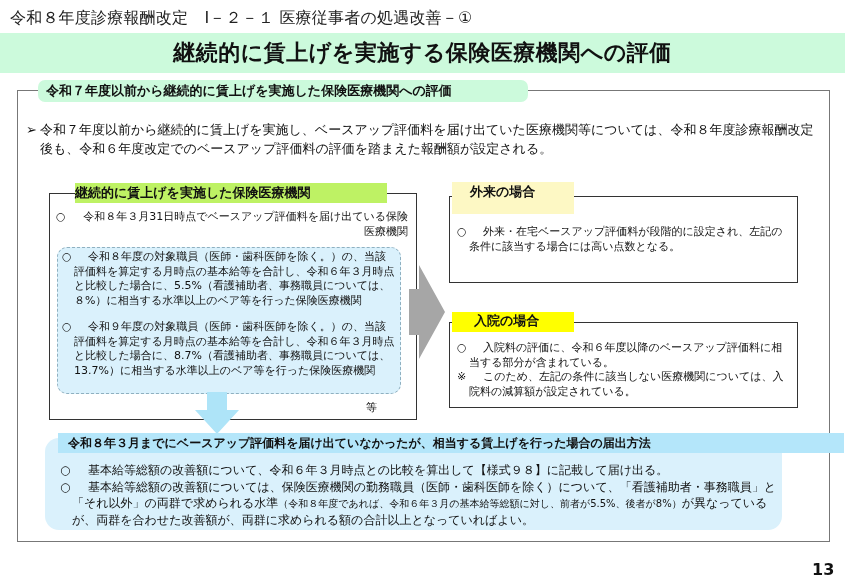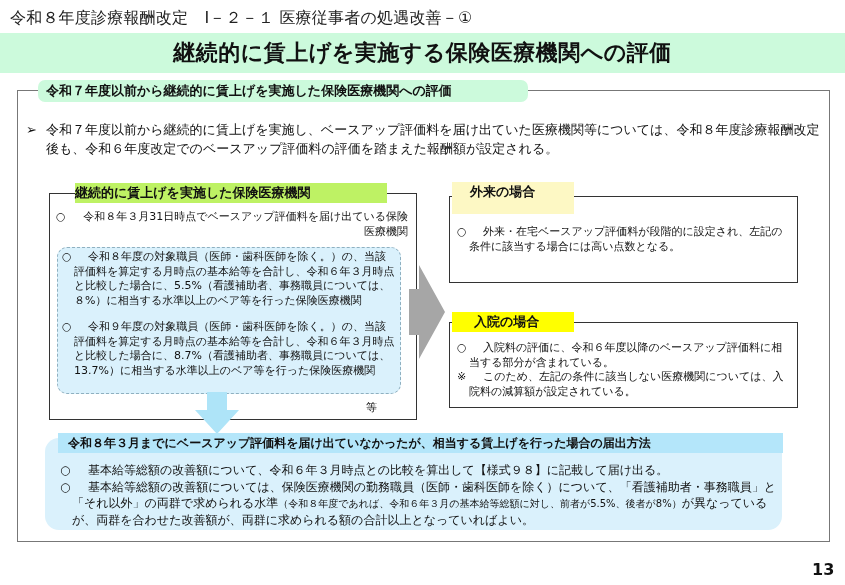--- a/index.html
+++ b/index.html
@@ -8,46 +8,46 @@
   .abs { position:absolute; }
   .breadcrumb { left:10px; top:8px; font-size:16px; color:#222; white-space:nowrap; letter-spacing:0.2px; }
   .title-band { left:0; top:33px; width:845px; height:40px; background:#ccfadc; }
   .title-text { left:0; top:33px; width:845px; height:38px; line-height:40px; text-align:center;
                 font-size:22px; font-weight:bold; color:#111; letter-spacing:0.5px; }
   .main-frame { left:17px; top:90px; width:811px; height:450px; border:1px solid #777; }
   .section-tab { left:38px; top:80px; width:490px; height:22px; background:#ccfadc; font-size:13px;
                  font-weight:bold; line-height:22px; padding-left:8px; box-sizing:border-box; white-space:nowrap;border-radius:7px; }
   .lead { left:26px; top:120px; width:800px; font-size:13px; line-height:19px; }
   .lead .bullet { position:absolute; left:0; top:0; }
-  .lead .txt { margin-left:20px; display:block; }
+  .lead .txt { margin-left:14px; display:block; }
   .left-box { left:49px; top:193px; width:366px; height:225px; border:1px solid #333; }
   .left-tab { left:75px; top:183px; width:312px; height:20px; background:#bef264; font-size:13px;
               font-weight:bold; text-align:left; line-height:20px; white-space:nowrap; }
   .left-item1 { left:56px; top:210px; width:352px; font-size:11px; line-height:14.5px; }
   .left-item1 .mk { position:absolute; left:0; top:0; }
   .left-item1 .tx { display:block; text-indent:24px; padding-left:10px; text-indent:14px;text-align:right; }
   .dash-box { left:57px; top:247px; width:342px; height:145px; border:1px dashed #8fb0c0;
               border-radius:10px; background:#daf1fc; }
   .cond { font-size:11px; line-height:14.5px; position:absolute; left:62px; width:334px; }
   .cond .mk { position:absolute; left:0; top:0; }
   .cond .tx { display:block; padding-left:12px; text-indent:14px; }
   .etc { left:366px; top:400px; font-size:11px; }
   .big-arrow { left:409px; top:265px; }
   .down-arrow { left:195px; top:392px; }
   .right-box1 { left:449px; top:196px; width:347px; height:85px; border:1px solid #333; }
   .right-box2 { left:449px; top:322px; width:347px; height:84px; border:1px solid #333; }
   .ytab1 { left:452px; top:182px; width:122px; height:32px; background:#fdf8c4; font-size:13px;
            font-weight:bold; line-height:20px; padding-left:18px; box-sizing:border-box; }
   .ytab2 { left:452px; top:312px; width:122px; height:20px; background:#ffff00; font-size:13px;
-           font-weight:bold; line-height:20px; padding-left:22px; box-sizing:border-box; }
+           font-weight:bold; line-height:20px; padding-left:22px; box-sizing:border-box;font-family:Liberation Mono, monospace; }
   .rtext { font-size:11px; line-height:14.5px; position:absolute; width:334px; }
   .rtext .mk { position:absolute; left:0; top:0; }
   .rtext .tx { display:block; padding-left:12px; text-indent:14px; }
   .bottom-box { left:45px; top:438px; width:737px; height:92px; background:#daf1fc; border-radius:14px; }
-  .bottom-tab { left:58px; top:433px; width:725px; height:20px; background:#b4e6fa; font-size:12px;
+  .bottom-tab { left:58px; top:433px; width:786px; height:20px; background:#b4e6fa; font-size:12px;
                 font-weight:bold; line-height:20px; padding-left:10px; box-sizing:border-box; white-space:nowrap; }
   .btext { position:absolute; left:60px; width:720px; font-size:12px; line-height:16px; }
   .btext .mk { position:absolute; left:0; top:0; }
   .btext .tx { display:block; padding-left:12px; text-indent:16px; }
   .btext .small { font-size:10px; }
   .page-num { left:812px; top:560px; font-size:16px; font-weight:bold; }
 </style>
 </head>
 <body>
 

